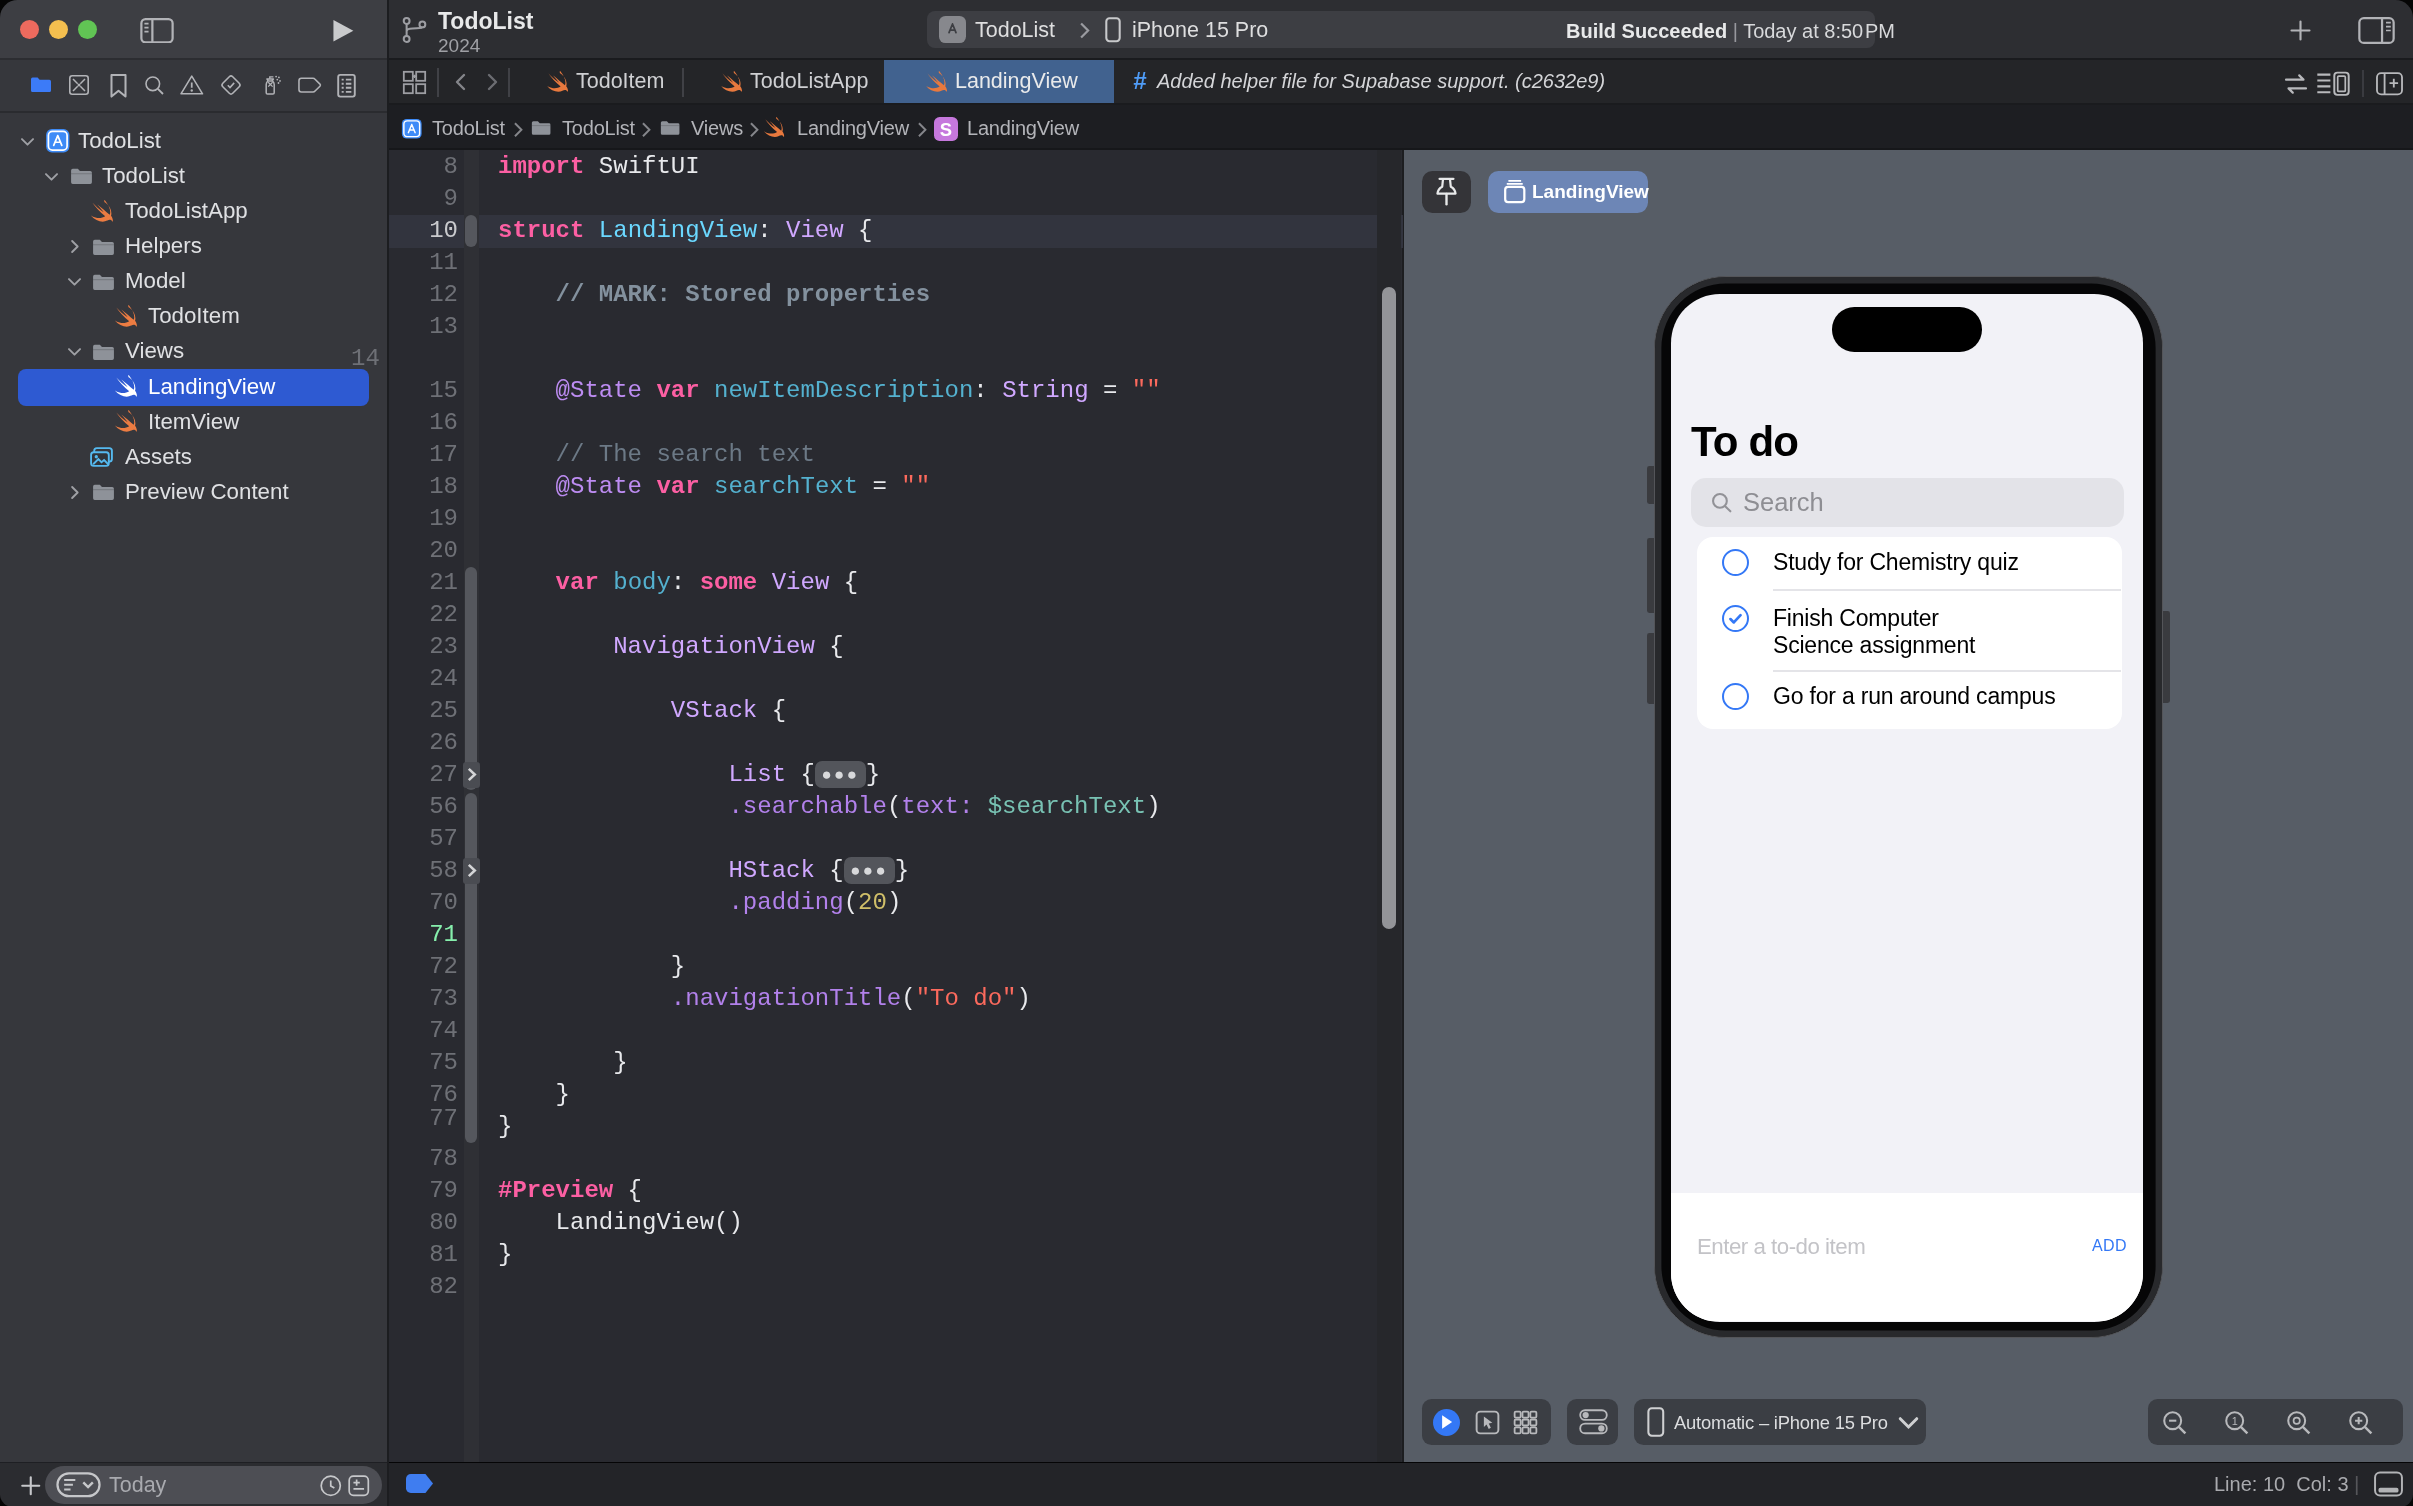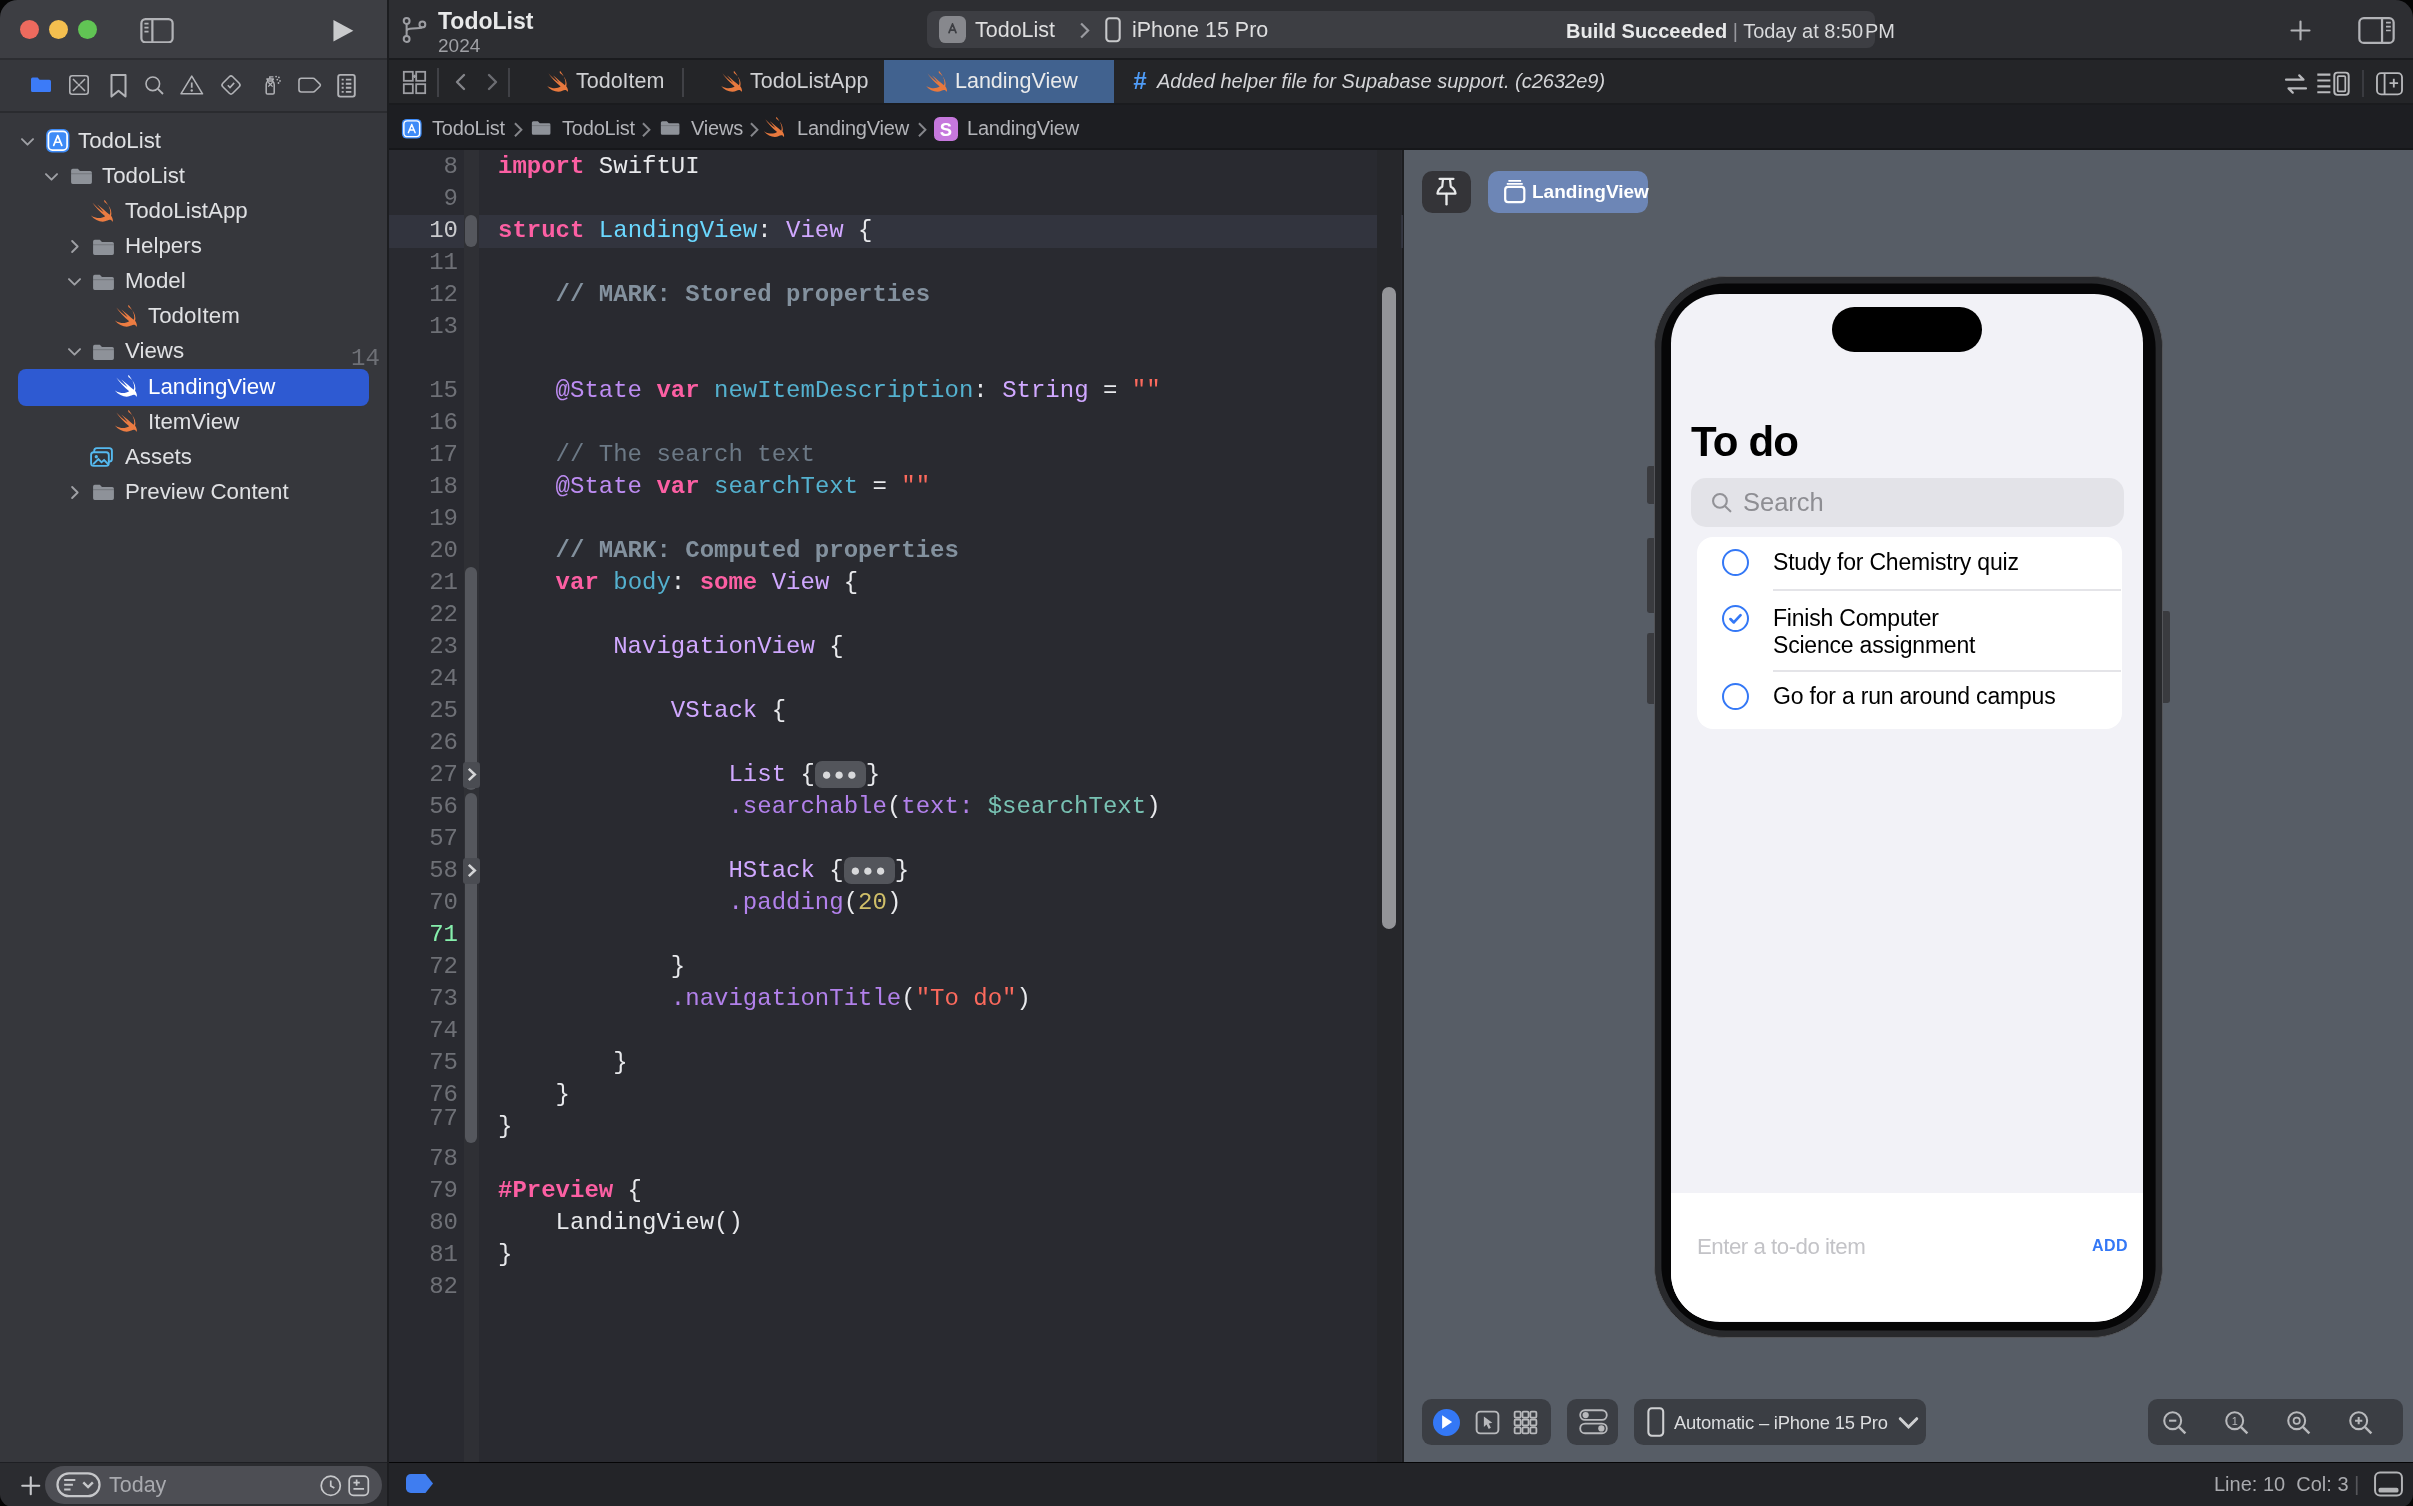--- a/index.html
+++ b/index.html
@@ -295,21 +295,20 @@
 <div class="abs mono" style="left:351px;top:343px;width:107px;height:32px;line-height:32px;font-size:24px;color:#6e7076">14</div>
 <div class="abs mono" style="left:351px;top:375px;width:107px;height:32px;line-height:32px;text-align:right;font-size:24px;color:#6e7076">15</div>
 <div class="abs code" style="left:498px;top:375px"><span style="color:#e8e9ec;">    </span><span style="color:#bd8cf2;">@State</span><span style="color:#e8e9ec;"> </span><span style="color:#fc5fa3;font-weight:700;">var</span><span style="color:#54b1cf;"> newItemDescription</span><span style="color:#e8e9ec;">: </span><span style="color:#d0a8ff;">String</span><span style="color:#e8e9ec;"> = </span><span style="color:#fc6a5d;">""</span></div>
 <div class="abs mono" style="left:351px;top:407px;width:107px;height:32px;line-height:32px;text-align:right;font-size:24px;color:#6e7076">16</div>
 <div class="abs mono" style="left:351px;top:439px;width:107px;height:32px;line-height:32px;text-align:right;font-size:24px;color:#6e7076">17</div>
 <div class="abs code" style="left:498px;top:439px"><span style="color:#e8e9ec;">    </span><span style="color:#6c7986;">// The search text</span></div>
 <div class="abs mono" style="left:351px;top:471px;width:107px;height:32px;line-height:32px;text-align:right;font-size:24px;color:#6e7076">18</div>
 <div class="abs code" style="left:498px;top:471px"><span style="color:#e8e9ec;">    </span><span style="color:#bd8cf2;">@State</span><span style="color:#e8e9ec;"> </span><span style="color:#fc5fa3;font-weight:700;">var</span><span style="color:#54b1cf;"> searchText</span><span style="color:#e8e9ec;"> = </span><span style="color:#fc6a5d;">""</span></div>
 <div class="abs mono" style="left:351px;top:503px;width:107px;height:32px;line-height:32px;text-align:right;font-size:24px;color:#6e7076">19</div>
 <div class="abs mono" style="left:351px;top:535px;width:107px;height:32px;line-height:32px;text-align:right;font-size:24px;color:#6e7076">20</div>
-<div class="abs code" style="left:498px;top:535px"><span style="color:#e8e9ec;">    </span><span style="color:#83919e;font-weight:700;">// MARK: Computed properties</span></div>
 <div class="abs mono" style="left:351px;top:567px;width:107px;height:32px;line-height:32px;text-align:right;font-size:24px;color:#6e7076">21</div>
 <div class="abs code" style="left:498px;top:567px"><span style="color:#e8e9ec;">    </span><span style="color:#fc5fa3;font-weight:700;">var</span><span style="color:#54b1cf;"> body</span><span style="color:#e8e9ec;">: </span><span style="color:#fc5fa3;font-weight:700;">some</span><span style="color:#e8e9ec;"> </span><span style="color:#d0a8ff;">View</span><span style="color:#e8e9ec;"> {</span></div>
 <div class="abs mono" style="left:351px;top:599px;width:107px;height:32px;line-height:32px;text-align:right;font-size:24px;color:#6e7076">22</div>
 <div class="abs mono" style="left:351px;top:631px;width:107px;height:32px;line-height:32px;text-align:right;font-size:24px;color:#6e7076">23</div>
 <div class="abs code" style="left:498px;top:631px"><span style="color:#e8e9ec;">        </span><span style="color:#d0a8ff;">NavigationView</span><span style="color:#e8e9ec;"> {</span></div>
 <div class="abs mono" style="left:351px;top:663px;width:107px;height:32px;line-height:32px;text-align:right;font-size:24px;color:#6e7076">24</div>
 <div class="abs mono" style="left:351px;top:695px;width:107px;height:32px;line-height:32px;text-align:right;font-size:24px;color:#6e7076">25</div>
 <div class="abs code" style="left:498px;top:695px"><span style="color:#e8e9ec;">            </span><span style="color:#d0a8ff;">VStack</span><span style="color:#e8e9ec;"> {</span></div>
 <div class="abs mono" style="left:351px;top:727px;width:107px;height:32px;line-height:32px;text-align:right;font-size:24px;color:#6e7076">26</div>
 <div class="abs mono" style="left:351px;top:759px;width:107px;height:32px;line-height:32px;text-align:right;font-size:24px;color:#6e7076">27</div>
@@ -384,21 +383,21 @@
 <div class="abs" style="left:51px;top:311px;width:27px;height:27px;border-radius:50%;border:2.8px solid #3478f6"></div>
 <svg class="abs" style="left:51px;top:311px" width="27" height="27" viewBox="0 0 24 24">
         <path d="M7.5 12.5l3 3 6-6.5" fill="none" stroke="#3478f6" stroke-width="2.4" stroke-linecap="round" stroke-linejoin="round"></path>
       </svg>
 <div class="abs" style="left:51px;top:389px;width:27px;height:27px;border-radius:50%;border:2.8px solid #3478f6"></div>
 <div class="abs" style="left:102px;top:255px;font-size:23px;color:#000;letter-spacing:-0.2px">Study for Chemistry quiz</div>
 <div class="abs" style="left:102px;top:311px;font-size:23px;color:#000;letter-spacing:-0.2px;line-height:27px">Finish Computer<br>Science assignment</div>
 <div class="abs" style="left:102px;top:389px;font-size:23px;color:#000;letter-spacing:-0.2px">Go for a run around campus</div>
 <div class="abs" style="left:0;top:899px;width:472px;height:128px;background:#fff"></div>
 <div class="abs" style="left:26px;top:940px;font-size:22.3px;letter-spacing:-0.5px;color:#c3c3c7">Enter a to-do item</div>
-<div class="abs" style="left:421px;top:943px;font-size:16px;font-weight:700;color:#3478f6;letter-spacing:0.4px">ADD</div>
+<div class="abs" style="left:421px;top:943px;font-size:16px;font-weight:400;color:#3478f6;letter-spacing:0.4px">ADD</div>
 </div>
 <div class="abs" style="left:1422px;top:1399px;width:129px;height:46px;border-radius:9.6px;background:#3b3e44"></div>
 <div class="abs" style="left:1433px;top:1409px;width:27px;height:27px;border-radius:50%;background:#3478f6"></div>
 <svg class="abs" style="left:1440px;top:1414px" width="13.6" height="16" viewBox="0 0 10 12">
       <path d="M1.5 1v10L9 6z" fill="#fff"></path>
     </svg>
 <svg class="abs" style="left:1473px;top:1408px" width="29" height="29" viewBox="0 0 24 24">
       <rect x="3" y="3" width="18" height="18" rx="3" fill="none" stroke="#b8b9bc" stroke-width="1.6"></rect>
       <path d="M9 7l7 5.2-3 .6 1.8 3.6-1.8 1-1.8-3.7-2.2 2z" fill="#b8b9bc"></path>
     </svg>

